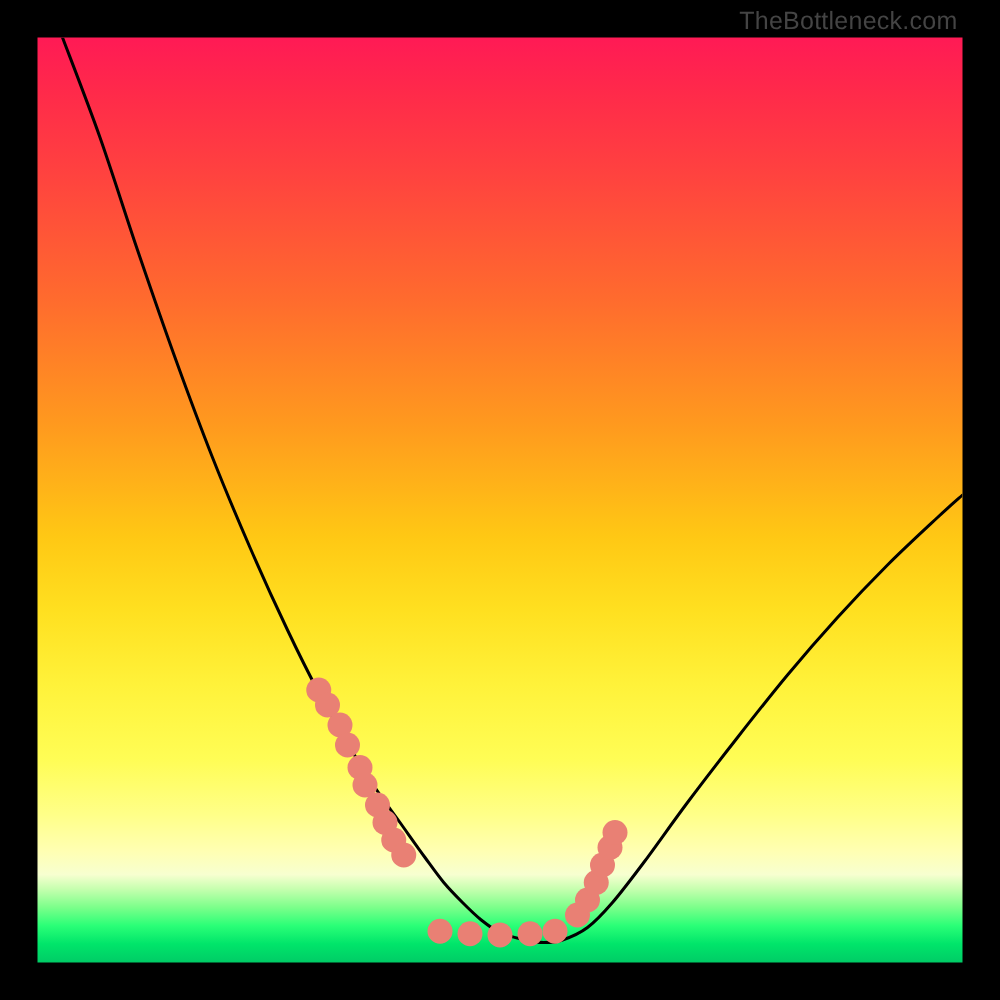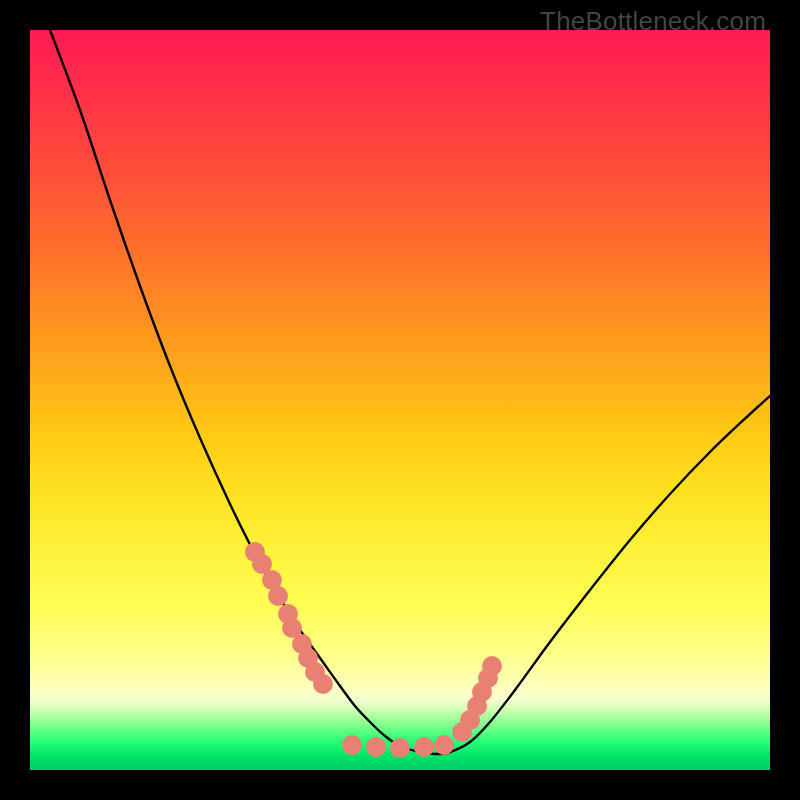--- a/index.html
+++ b/index.html
@@ -46,21 +46,21 @@
       #2bff77 96%,
       #00e56a 98%,
       #00cc66 100%
     );
   }
   .watermark {
     position: absolute;
     top: 6px;
     right: 34px;
     color: #444;
-    font-size: 26px;
+    font-size: 20px;
     font-weight: 500;
     letter-spacing: 0.2px;
     user-select: none;
   }
   svg.curve {
     position: absolute;
     left: 0;
     top: 0;
     width: 740px;
     height: 740px;

